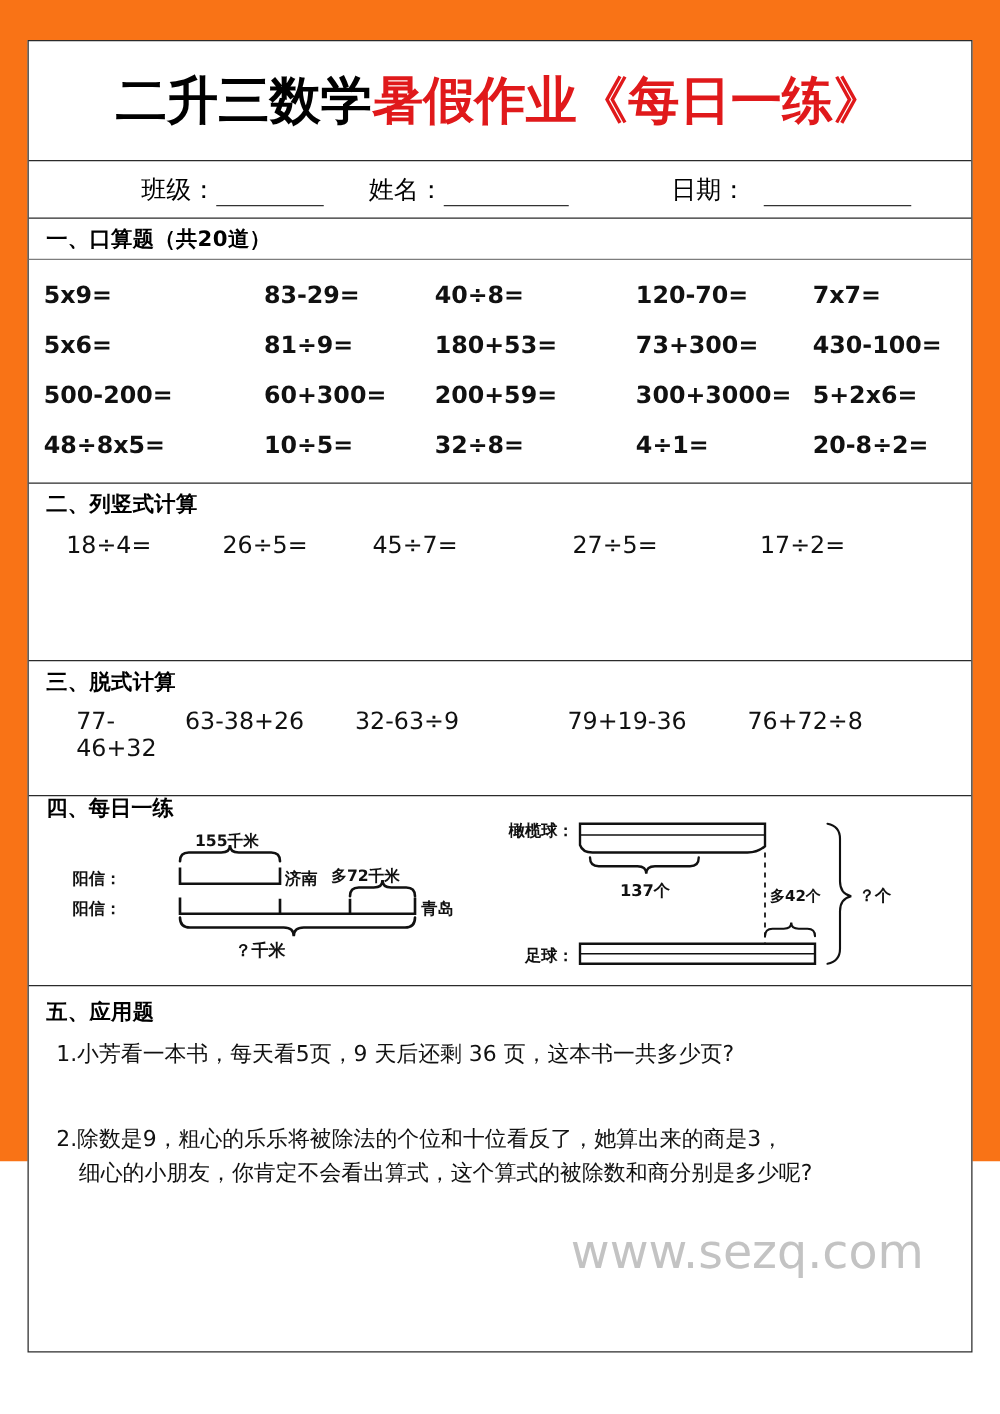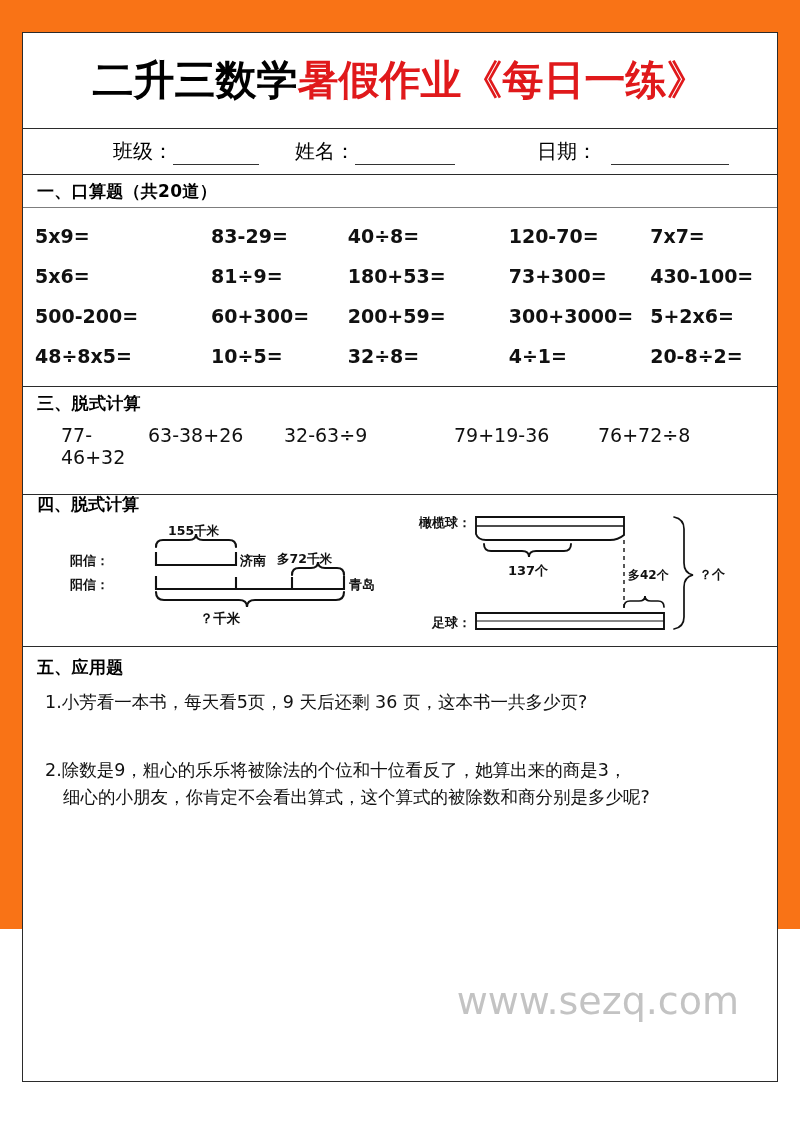--- a/index.html
+++ b/index.html
@@ -153,21 +153,21 @@
   .d5 { width: 130px; }
 
   
   .sec4-body {
     height: 152px;
     position: relative;
     box-sizing: border-box;
   }
   .diag-wrap {
     position: absolute;
-    left: 16px; top: 0;
+    left: 4px; top: 0;
     width: 754px; height: 152px; text-align: right;
   }
   .sec4-head-float {
     position: absolute;
     left: 14px;
     top: -2px;
     font-size: 17px;
     font-weight: bold;
   }
 
@@ -271,34 +271,44 @@
       <div class="calc-row">
         <span class="calc-cell c1">48÷8x5=</span>
         <span class="calc-cell c2">10÷5=</span>
         <span class="calc-cell c3">32÷8=</span>
         <span class="calc-cell c4">4÷1=</span>
         <span class="calc-cell c5">20-8÷2=</span>
       </div>
 
     </div>
 
+    <div class="sec2-body row-div-dark">
+      <div class="sec-head nobar">二、列竖式计算</div>
+      <div class="vert-row">
+        <span class="v1">18÷4=</span>
+        <span class="v2">26÷5=</span>
+        <span class="v3">45÷7=</span>
+        <span class="v4">27÷5=</span>
+        <span class="v5">17÷2=</span>
+      </div>
+    </div>
 
     <div class="sec3-body row-div-dark">
       <div class="sec-head nobar">三、脱式计算</div>
       <div class="tuo-row">
         <span class="d1">77-46+32</span>
         <span class="d2">63-38+26</span>
         <span class="d3">32-63÷9</span>
         <span class="d4">79+19-36</span>
         <span class="d5">76+72÷8</span>
       </div>
     </div>
 
     <div class="sec4-body row-div-dark">
-      <div class="sec4-head-float">四、脱式计算</div>
+      <div class="sec4-head-float">四、每日一练</div>
 
       <div class="diag-wrap">
         <svg width="754" height="152" viewBox="0 0 754 152">
 
           <g stroke="#111" fill="none" stroke-width="1.7">
 
             <path d="M117,52 q0,-7 7,-7 L150,45 q7,0 7,-6 q0,6 7,6 L190,45 q7,0 7,7" stroke-width="2.1" stroke-linecap="round"></path>
 
             <path d="M117,58 L117,70 L197,70 L197,58" stroke-width="2.1" stroke-linecap="square"></path>
 

